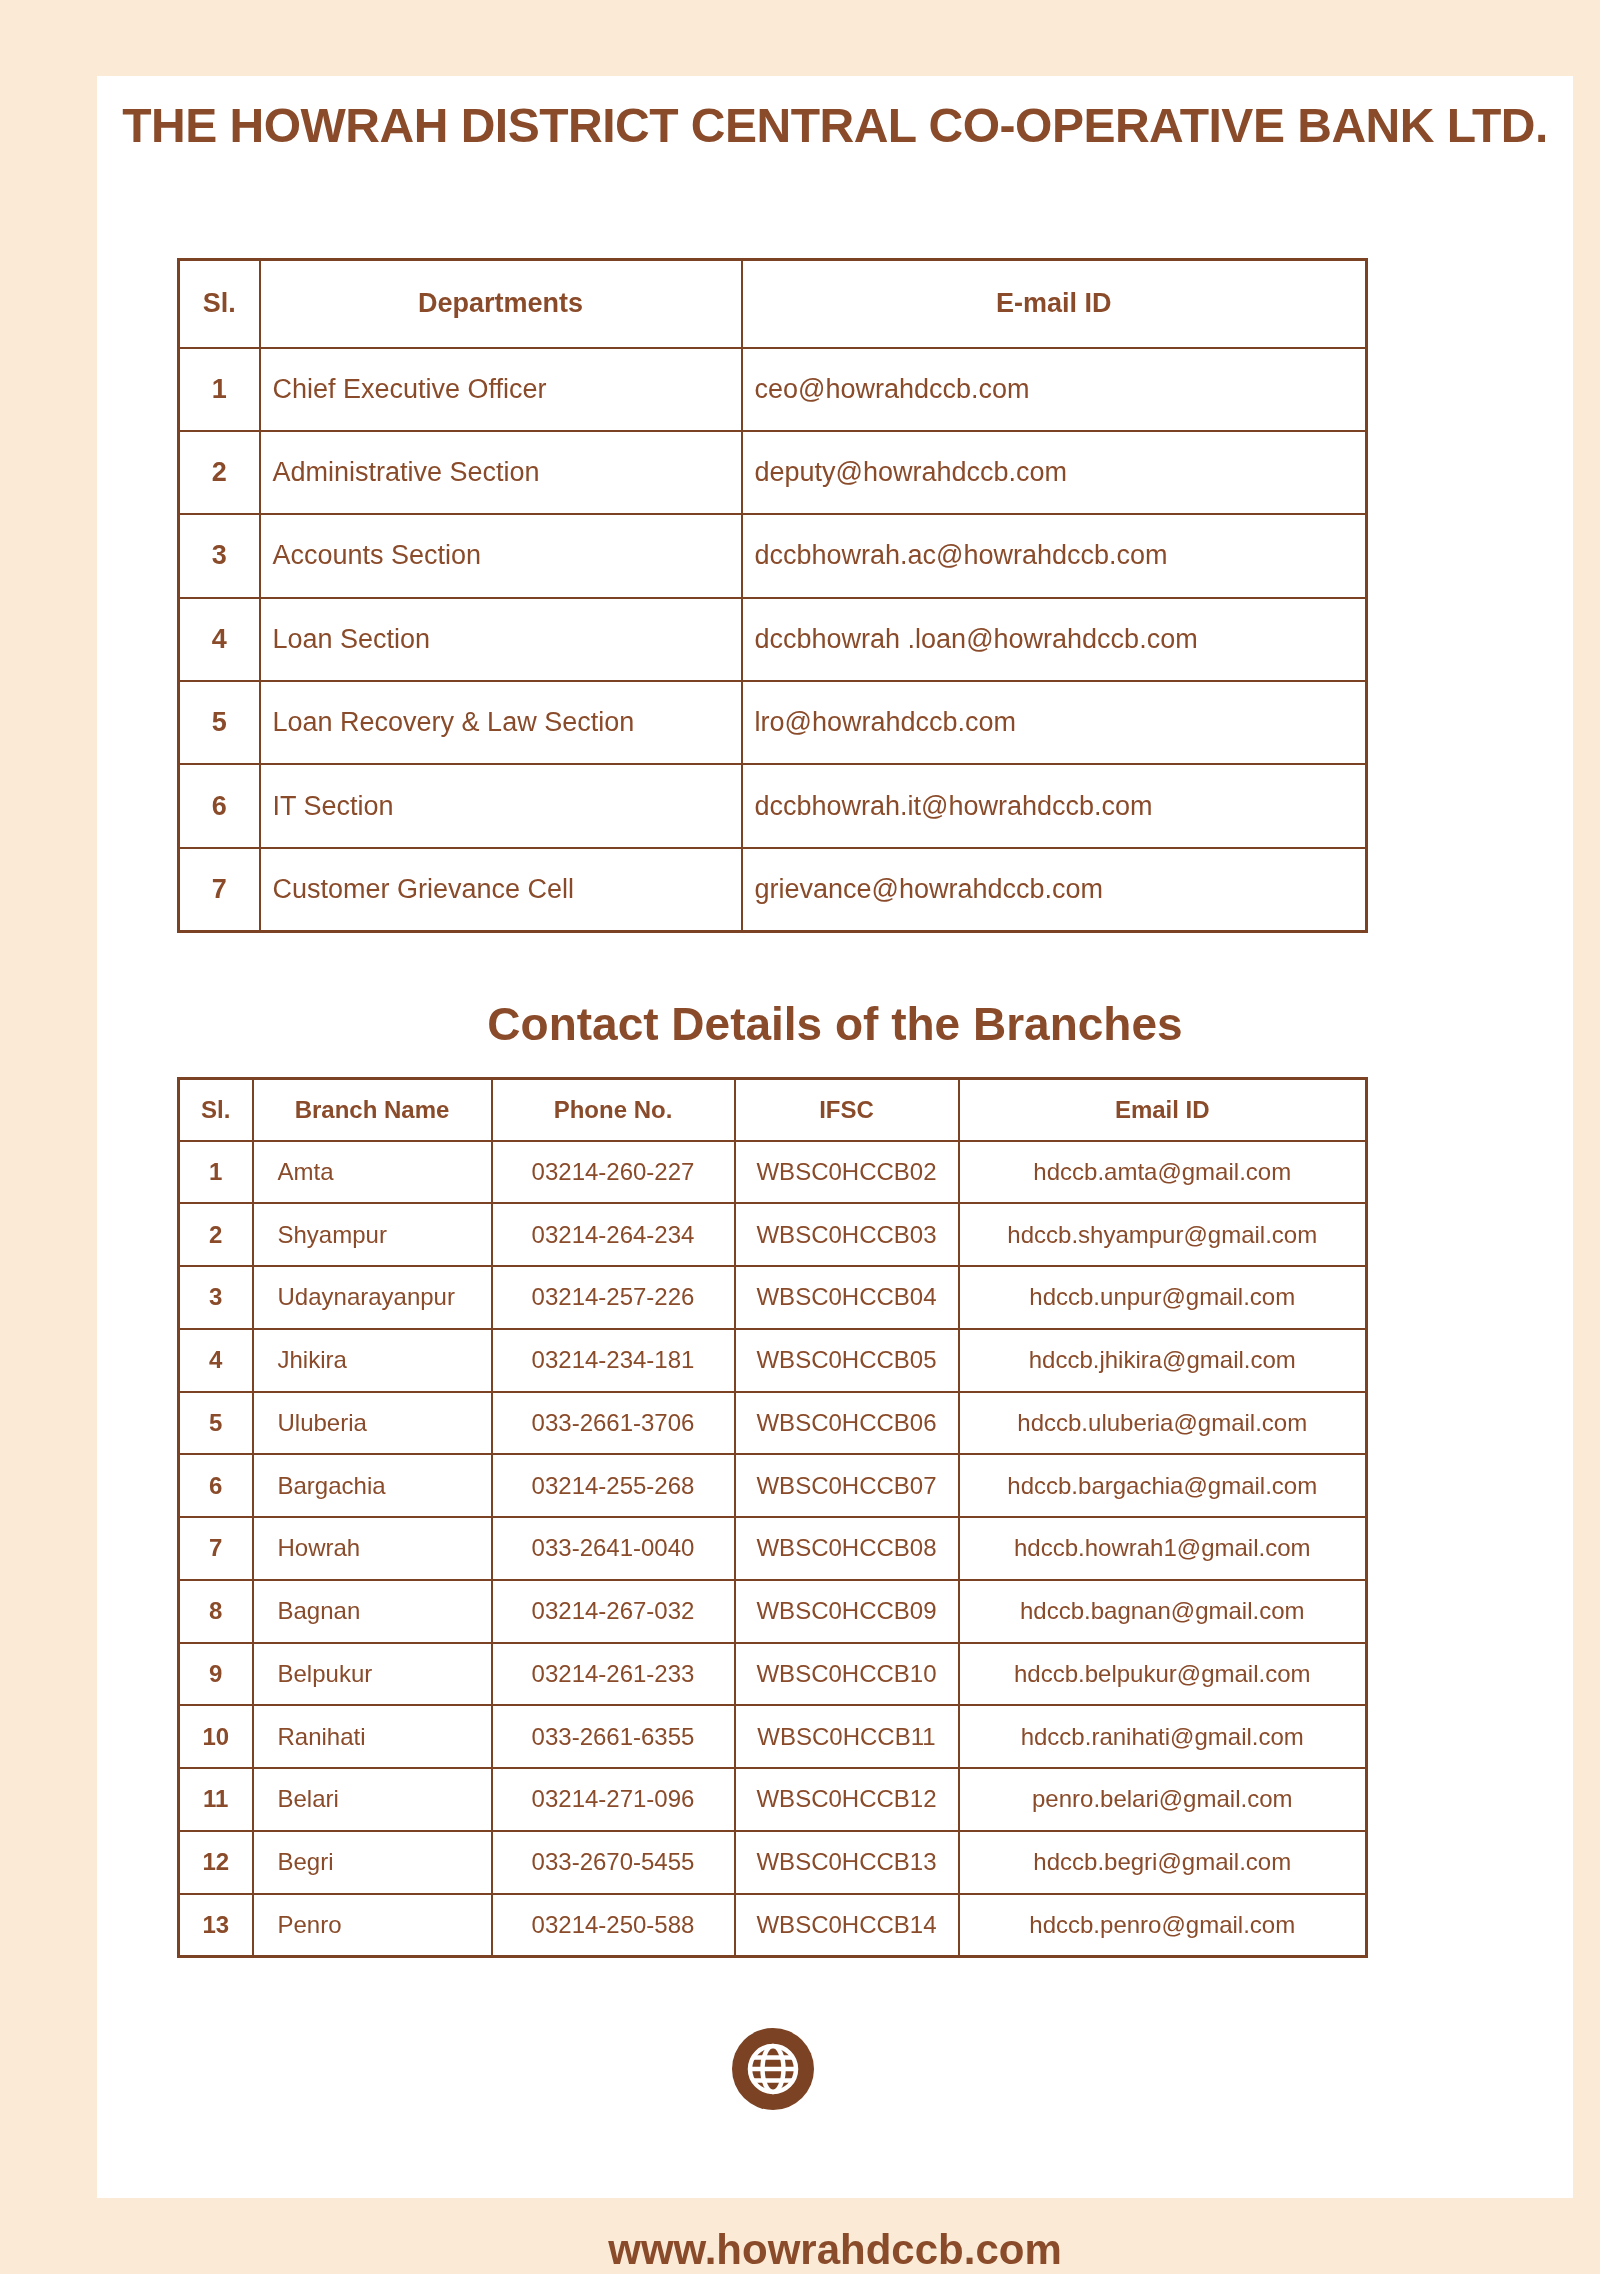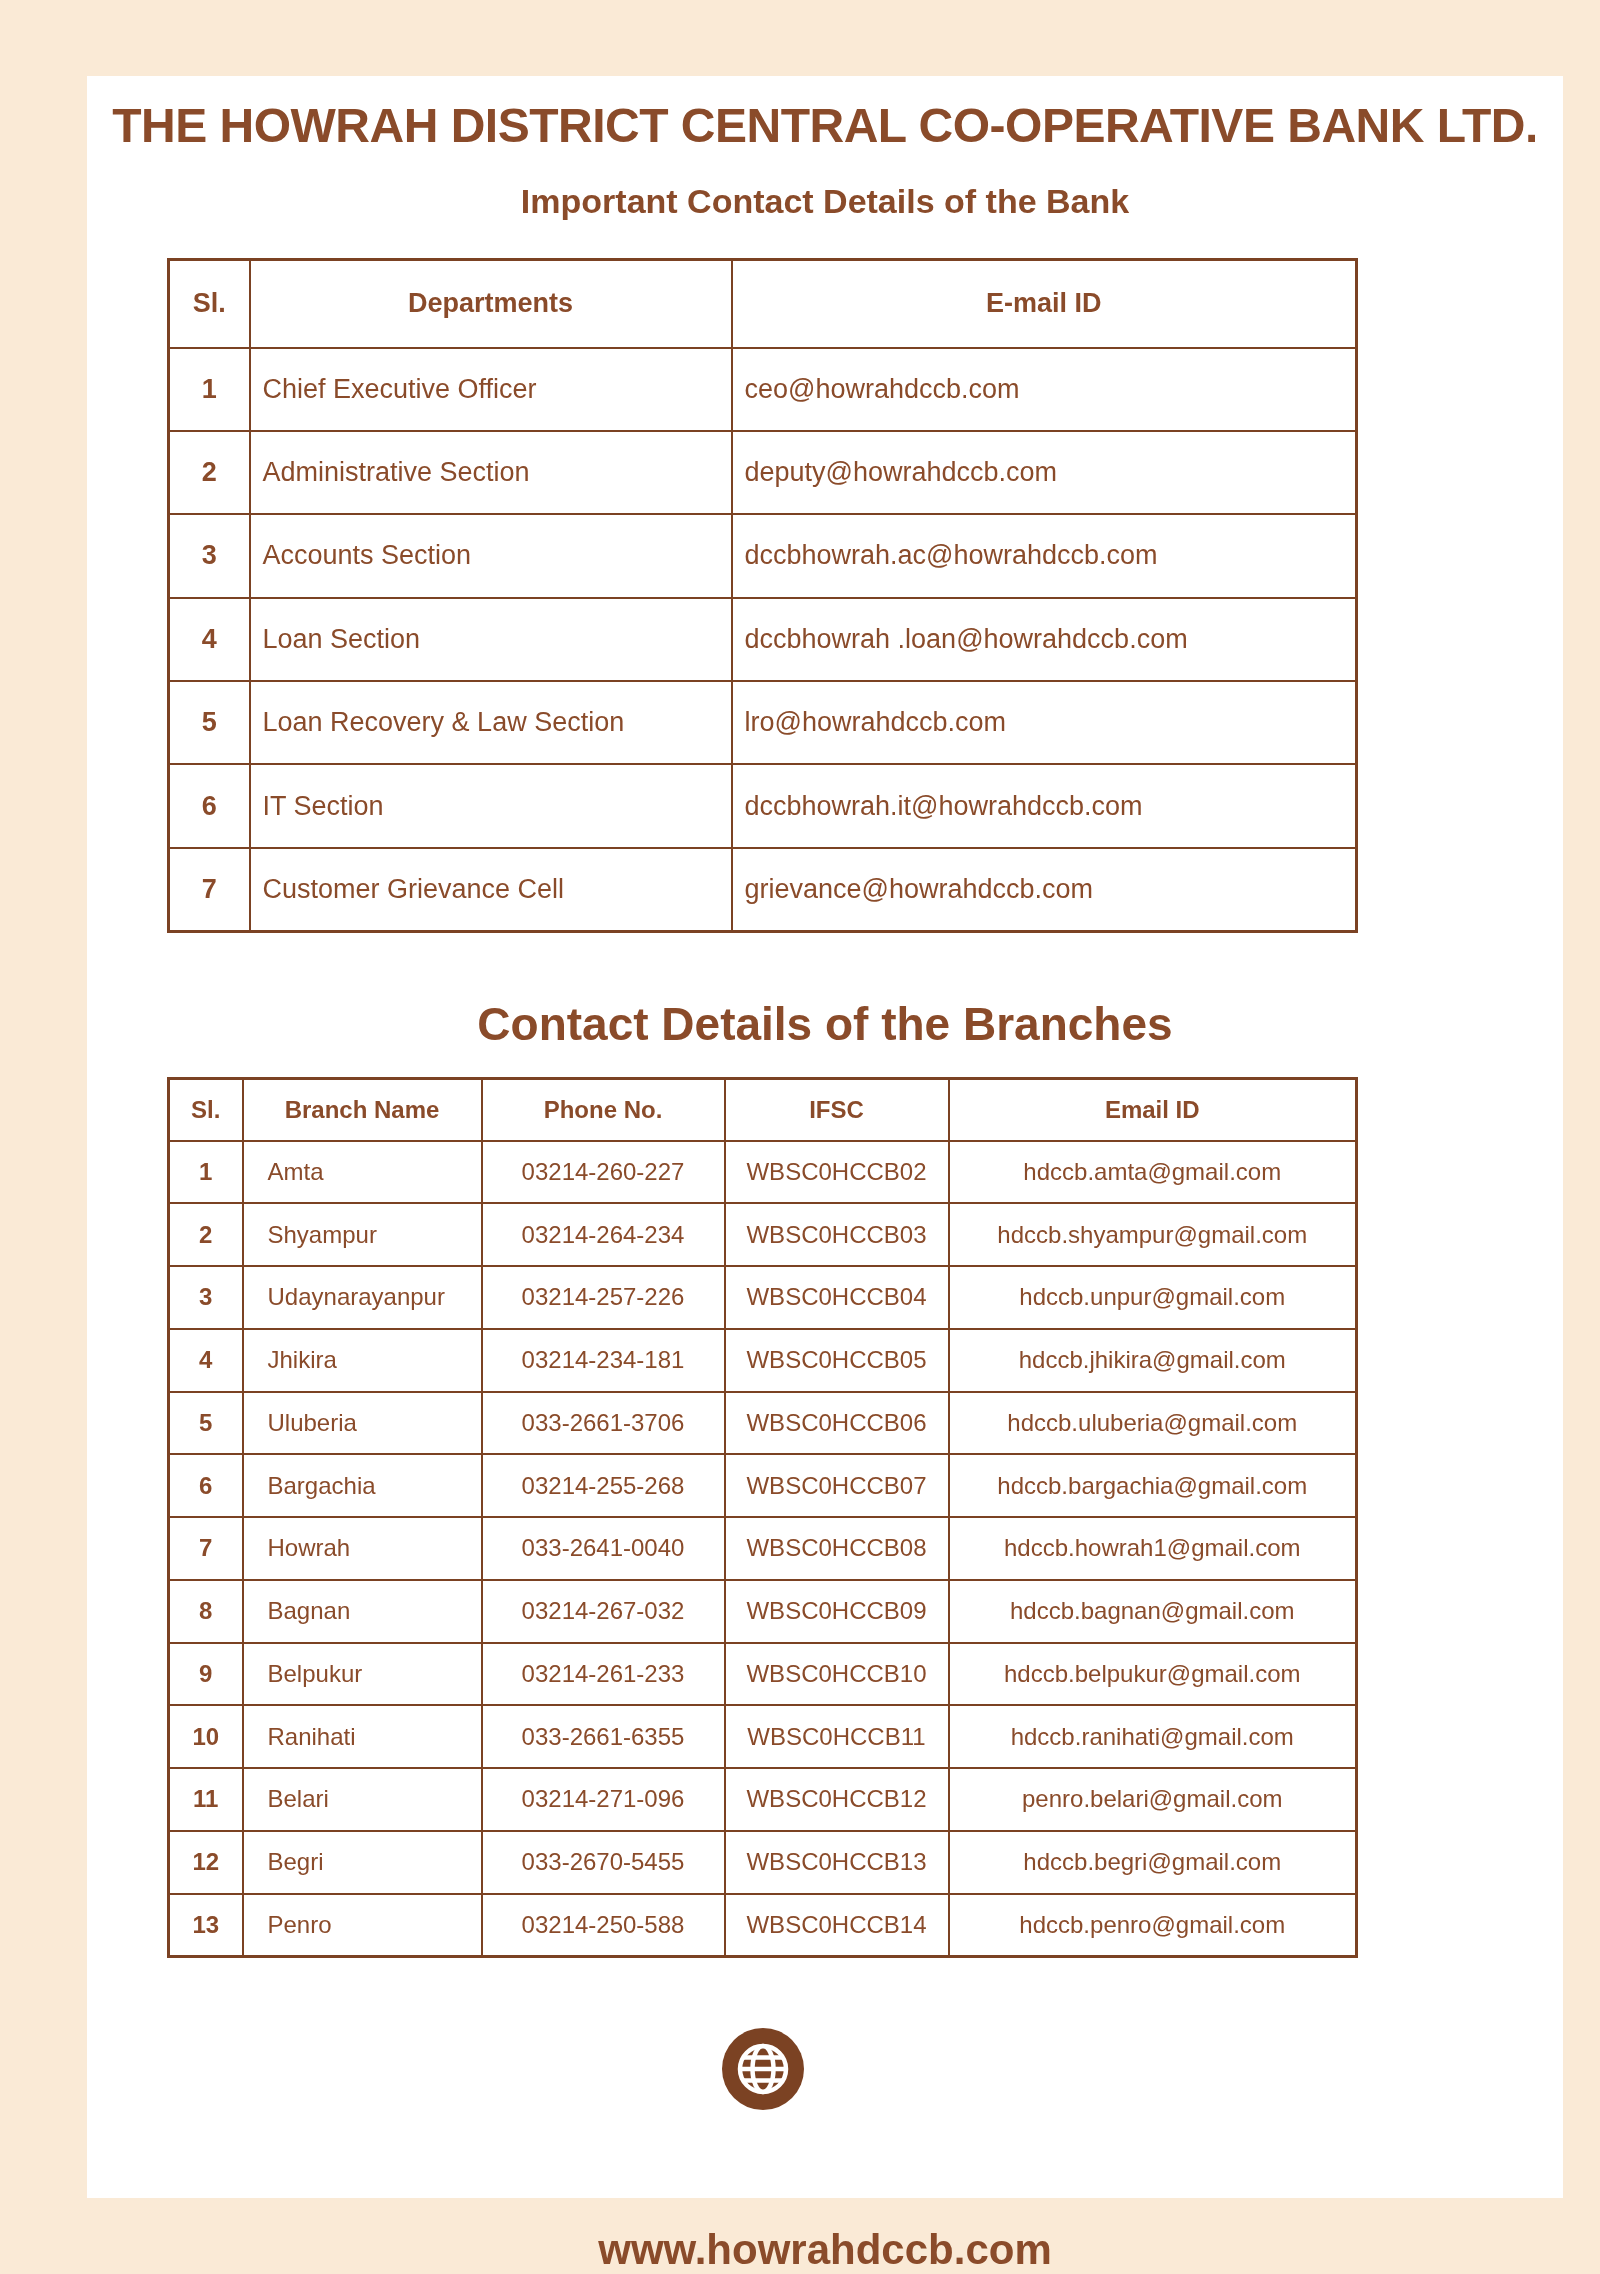--- a/index.html
+++ b/index.html
@@ -11,21 +11,21 @@
   *{margin:0;padding:0;box-sizing:border-box;}
   html,body{width:1600px;height:2274px;}
   body{
     background:var(--cream);
     font-family:"Liberation Sans", sans-serif;
     color:var(--brown);
     position:relative;
   }
   .card{
     position:absolute;
-    left:87px; top:76px;
+    left:97px; top:76px;
     width:1476px; height:2122px;
     background:var(--card);
     text-decoration:underline;
   }
   .main-title{
     position:absolute; top:22px; left:0; right:0;
     text-align:center;
     font-size:48px; font-weight:700;
     letter-spacing:-0.5px;
     white-space:nowrap;
@@ -84,21 +84,20 @@
     margin-top:24px;
   }
 </style>
 </head>
 <body>
 
 <div class="card">
 
   <h1 class="main-title">THE HOWRAH DISTRICT CENTRAL CO-OPERATIVE BANK LTD.</h1>
 
-  <h2 class="section-heading heading-depts">Important Contact Details of the Bank</h2>
 
   <table class="dept-table">
     <colgroup>
       <col style="width:81px">
         <col style="width:482px">
         <col style="width:625px">
     </colgroup>
     <thead>
       <tr>
         <th>Sl.</th>

